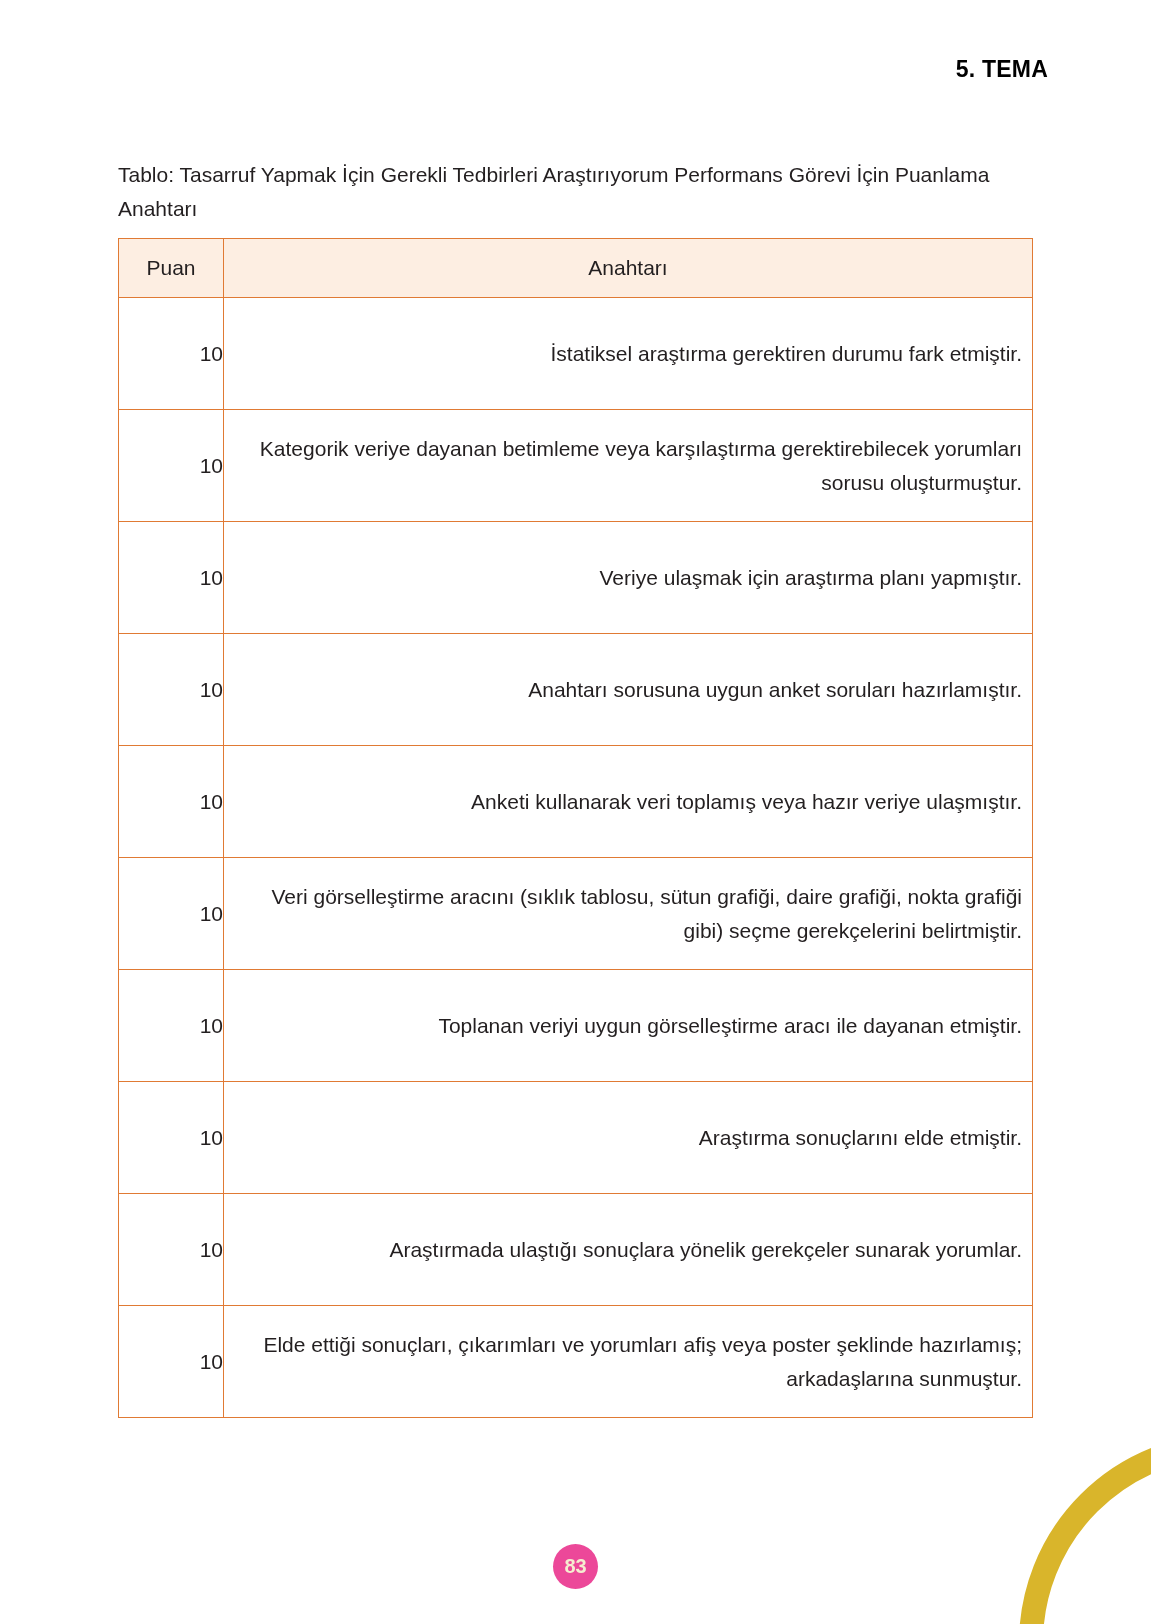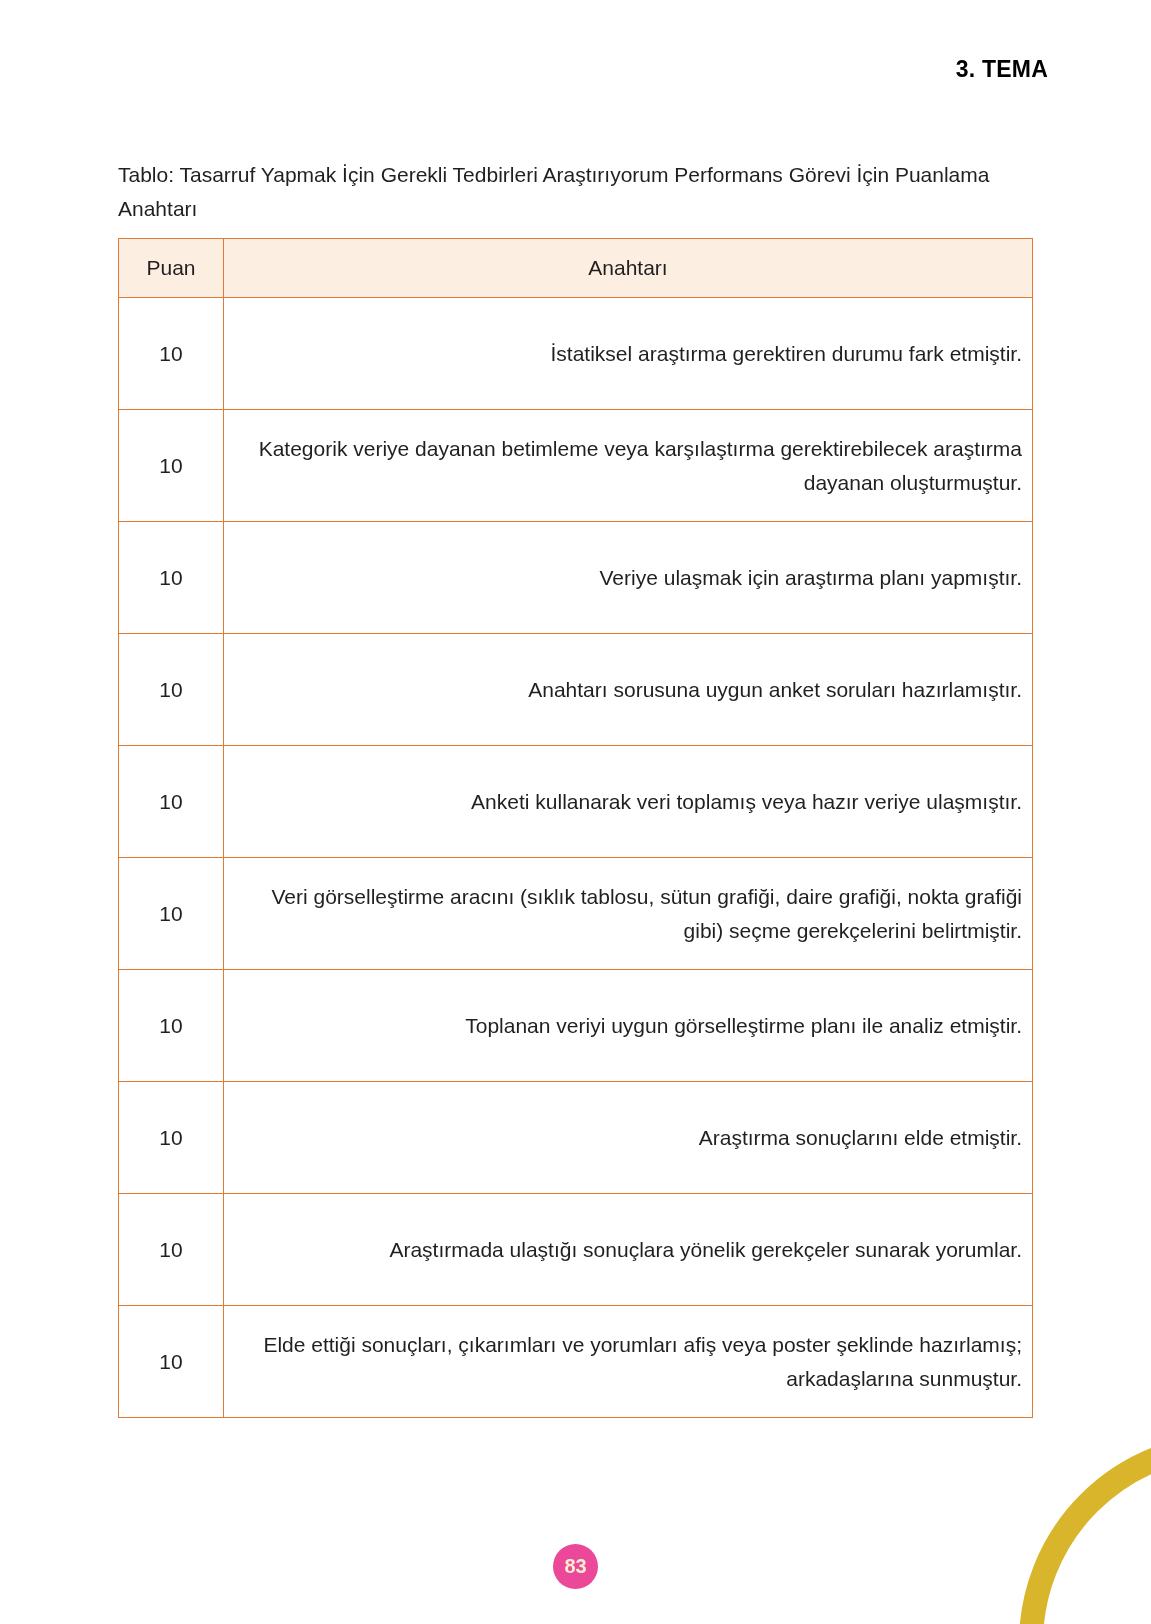--- a/index.html
+++ b/index.html
@@ -47,21 +47,21 @@
       padding: 0;
     }
     table.rubric th {
       background: #fdeee2;
       font-weight: normal;
       height: 58px;
       text-align: center;
     }
     table.rubric td.score {
       width: 104px;
-      text-align: center;
+      text-align: right;
     }
     table.rubric td.indicator {
       padding: 0 10px 0 9px;
       line-height: 34px;
       text-align: right;
     }
     table.rubric tr.row td {
       height: 111px;
     }
     .page-badge {
@@ -86,59 +86,59 @@
       width: 420px;
       height: 420px;
       box-sizing: border-box;
       border-radius: 50%;
       border: 24px solid #d9b52b;
     }
   </style>
 </head>
 <body>
 
-<div class="theme-label">3. TEMA</div>
+<div class="theme-label">5. TEMA</div>
 
 <div class="caption">Tablo: Tasarruf Yapmak İçin Gerekli Tedbirleri Araştırıyorum Performans Görevi İçin Puanlama Anahtarı</div>
 
 <table class="rubric">
   <thead>
     <tr>
       <th style="width:104px;margin-left:18px;">Puan</th>
       <th>Anahtarı</th>
     </tr>
   </thead>
   <tbody>
     <tr class="row">
       <td class="score">10</td>
       <td class="indicator">İstatiksel araştırma gerektiren durumu fark etmiştir.</td>
     </tr>
     <tr class="row">
       <td class="score">10</td>
-      <td class="indicator">Kategorik veriye dayanan betimleme veya karşılaştırma gerektirebilecek araştırma dayanan oluşturmuştur.</td>
+      <td class="indicator">Kategorik veriye dayanan betimleme veya karşılaştırma gerektirebilecek yorumları sorusu oluşturmuştur.</td>
     </tr>
     <tr class="row">
       <td class="score">10</td>
       <td class="indicator">Veriye ulaşmak için araştırma planı yapmıştır.</td>
     </tr>
     <tr class="row">
       <td class="score">10</td>
       <td class="indicator">Anahtarı sorusuna uygun anket soruları hazırlamıştır.</td>
     </tr>
     <tr class="row">
       <td class="score">10</td>
       <td class="indicator">Anketi kullanarak veri toplamış veya hazır veriye ulaşmıştır.</td>
     </tr>
     <tr class="row">
       <td class="score">10</td>
       <td class="indicator">Veri görselleştirme aracını (sıklık tablosu, sütun grafiği, daire grafiği, nokta grafiği gibi) seçme gerekçelerini belirtmiştir.</td>
     </tr>
     <tr class="row">
       <td class="score">10</td>
-      <td class="indicator">Toplanan veriyi uygun görselleştirme planı ile analiz etmiştir.</td>
+      <td class="indicator">Toplanan veriyi uygun görselleştirme aracı ile dayanan etmiştir.</td>
     </tr>
     <tr class="row">
       <td class="score">10</td>
       <td class="indicator">Araştırma sonuçlarını elde etmiştir.</td>
     </tr>
     <tr class="row">
       <td class="score">10</td>
       <td class="indicator">Araştırmada ulaştığı sonuçlara yönelik gerekçeler sunarak yorumlar.</td>
     </tr>
     <tr class="row">

